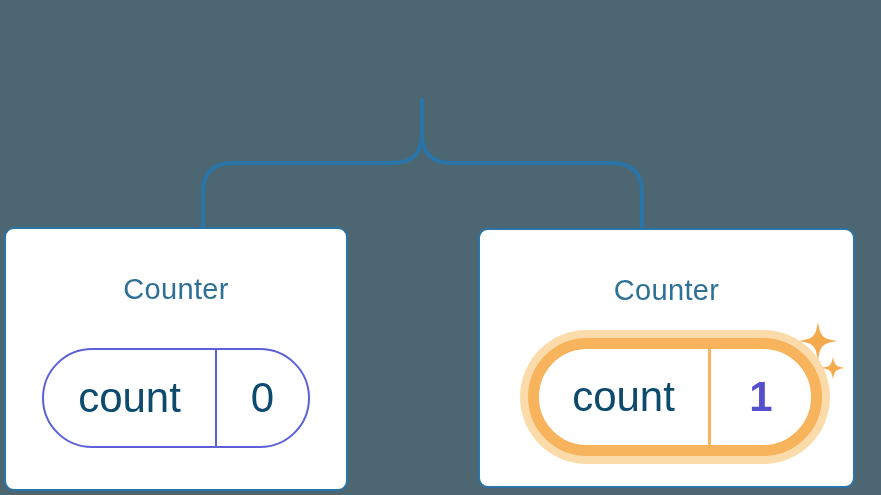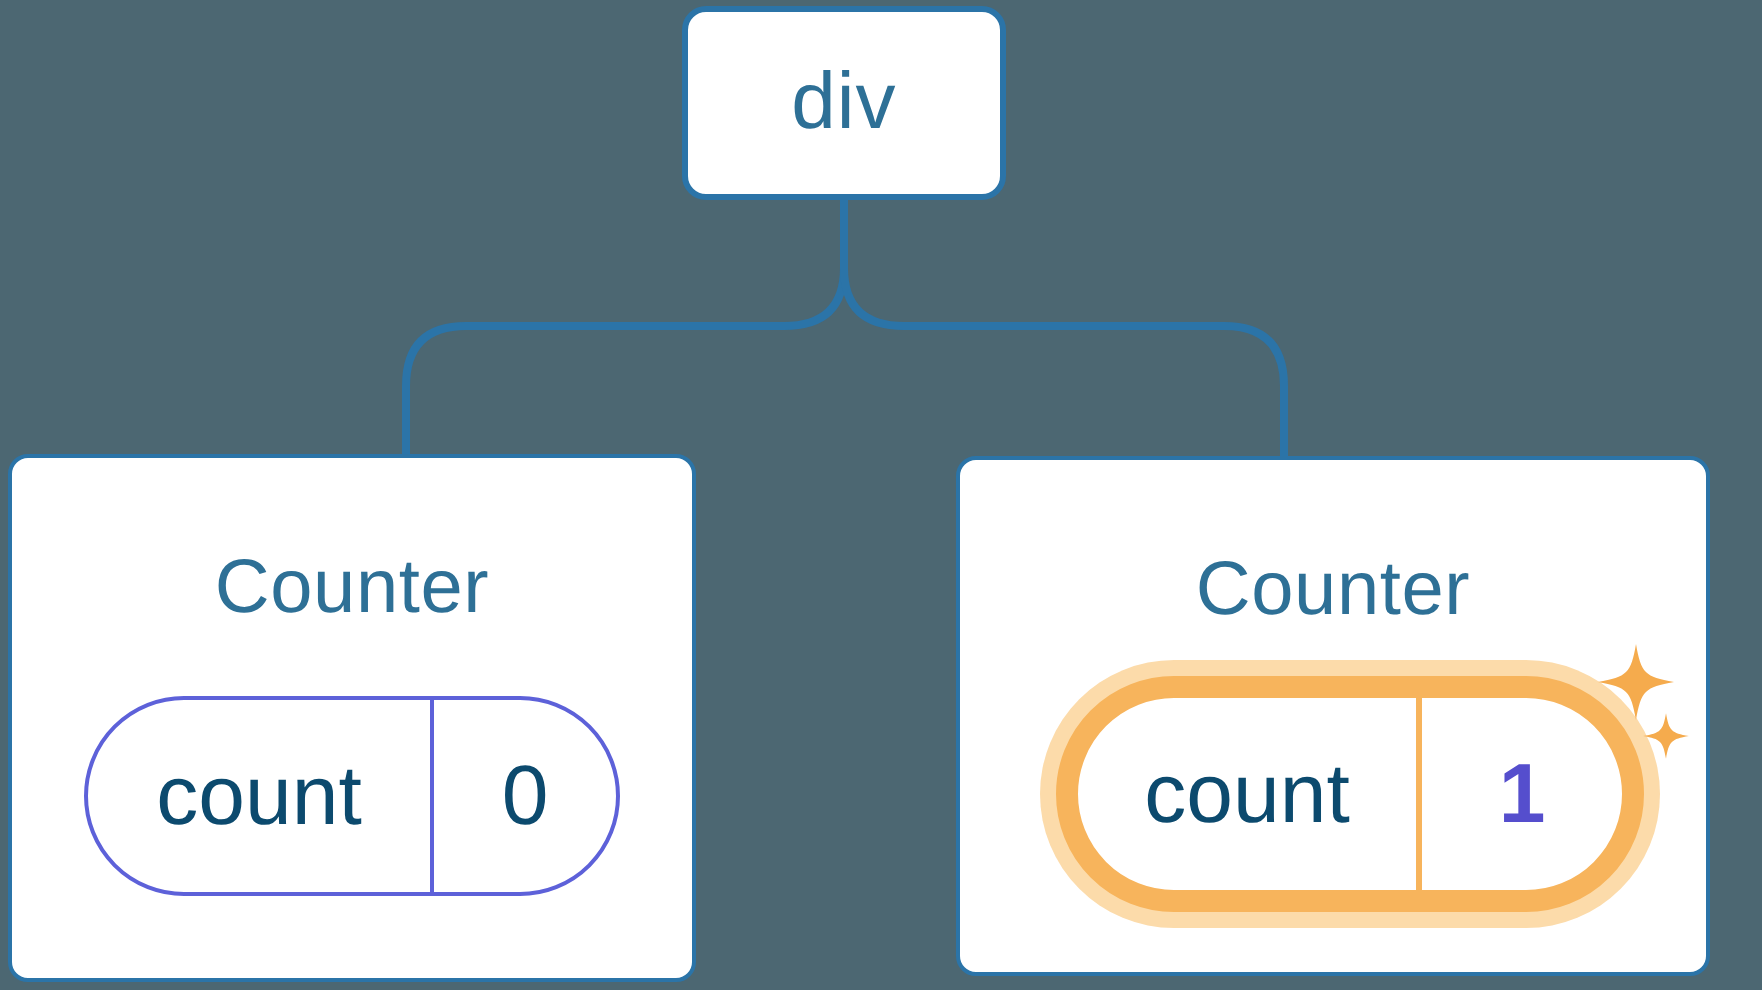--- a/index.html
+++ b/index.html
@@ -41,21 +41,21 @@
     background: #ffffff;
     border: 2px solid #2b74a8;
     border-radius: 10px;
   }
   .card-left  { left: 4px;   top: 227px; width: 344px; height: 264px; }
   .card-right { left: 478px; top: 228px; width: 377px; height: 260px; }
   .card-title {
     position: absolute;
     top: 44px; left: 0; right: 0;
     text-align: center;
-    font-size: 38px;
+    font-size: 29px;
     font-weight: 500;
     color: #2e7096;
     letter-spacing: 0.3px;
   }
   .pill {
     display: flex;
     overflow: hidden;
     background: #ffffff;
     box-sizing: border-box;
   }
@@ -100,23 +100,20 @@
 </head>
 <body>
 
 <div class="stage">
 
   <svg class="connectors" viewBox="0 0 881 495" xmlns="http://www.w3.org/2000/svg">
     <path d="M422,98 L422,134 Q422,163 392,163 L233,163 Q203,163 203,193 L203,229" fill="none" stroke="#2b74a8" stroke-width="4"></path>
     <path d="M422,134 Q422,163 452,163 L612,163 Q642,163 642,193 L642,229" fill="none" stroke="#2b74a8" stroke-width="4"></path>
   </svg>
 
-  <div class="node-root">
-    <span class="node-root-label">div</span>
-  </div>
 
   <div class="card card-left">
     <div class="card-title">Counter</div>
     <div class="pill pill-plain">
       <div class="pill-key">count</div>
       <div class="pill-value">0</div>
     </div>
   </div>
 
   <div class="card card-right">

